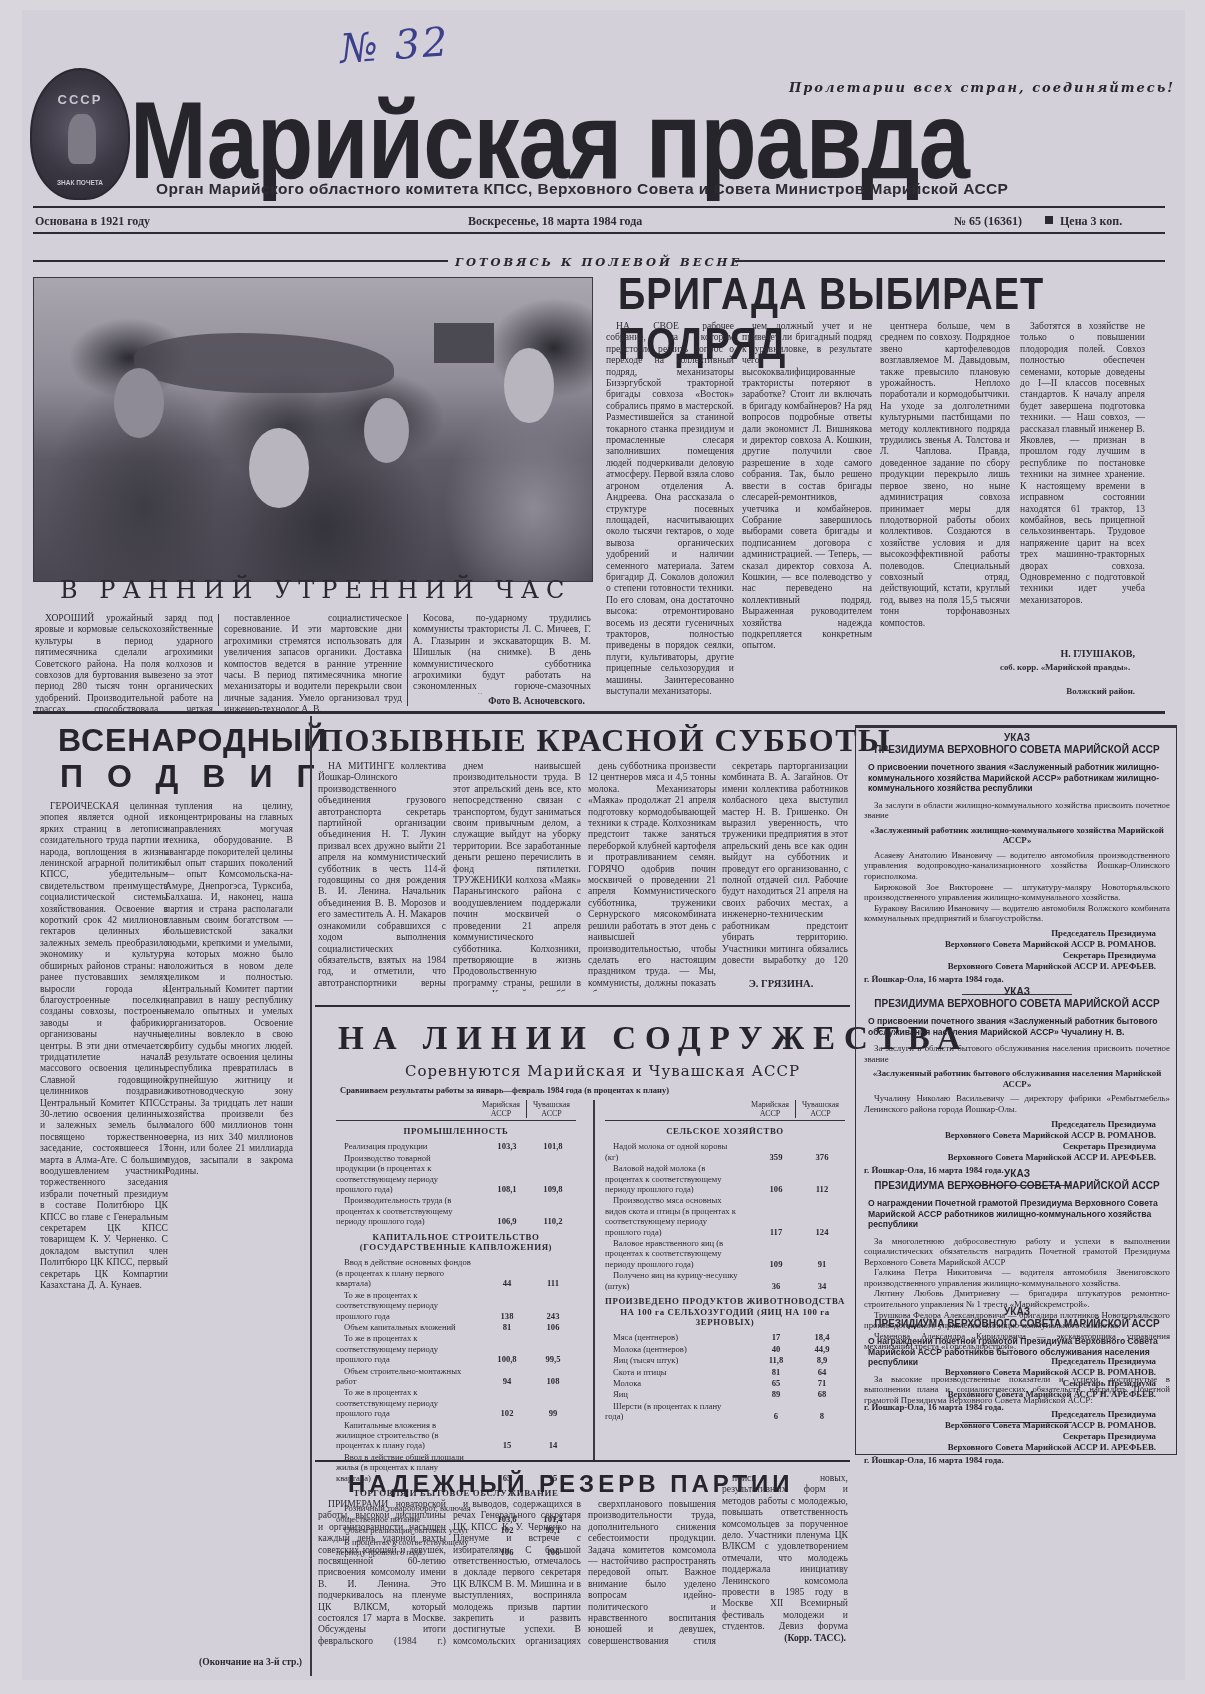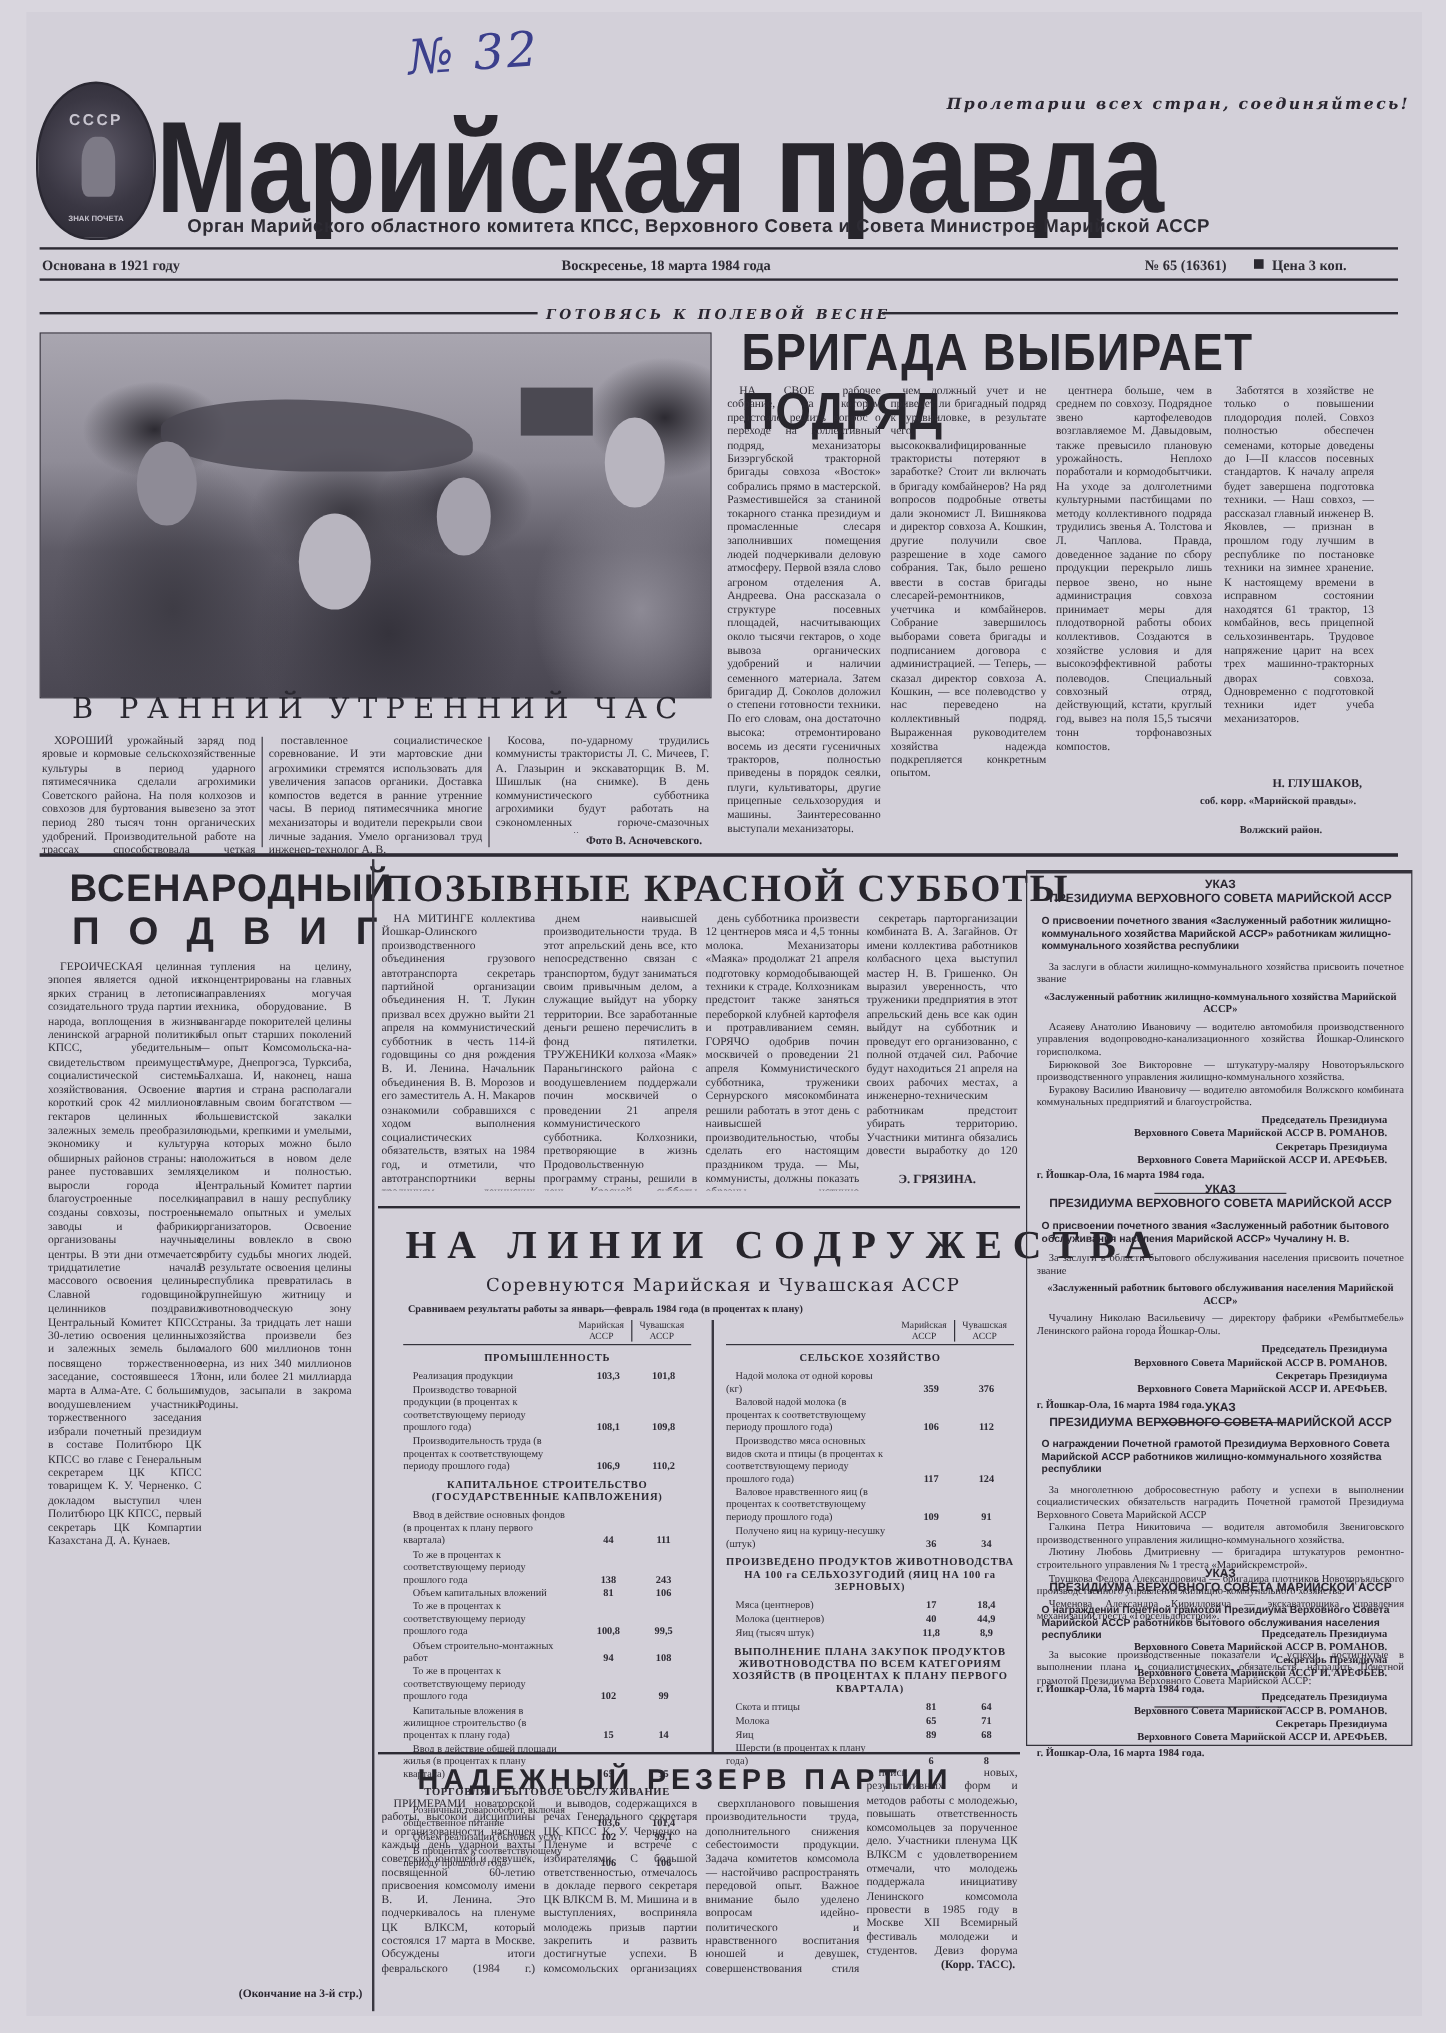--- a/index.html
+++ b/index.html
@@ -126,21 +126,21 @@
     <p>чем должный учет и не приведет ли бригадный подряд к уравниловке, в результате чего высококвалифицированные трактористы потеряют в заработке? Стоит ли включать в бригаду комбайнеров? На ряд вопросов подробные ответы дали экономист Л. Вишнякова и директор совхоза А. Кошкин, другие получили свое разрешение в ходе самого собрания. Так, было решено ввести в состав бригады слесарей-ремонтников, учетчика и комбайнеров. Собрание завершилось выборами совета бригады и подписанием договора с администрацией. — Теперь, — сказал директор совхоза А. Кошкин, — все полеводство у нас переведено на коллективный подряд. Выраженная руководителем хозяйства надежда подкрепляется конкретным опытом.</p>
   </div>
 <div class="abs col" style="left:880px;top:320px;width:130px;height:390px;overflow:hidden;">
     <p>центнера больше, чем в среднем по совхозу. Подрядное звено картофелеводов возглавляемое М. Давыдовым, также превысило плановую урожайность. Неплохо поработали и кормодобытчики. На уходе за долголетними культурными пастбищами по методу коллективного подряда трудились звенья А. Толстова и Л. Чаплова. Правда, доведенное задание по сбору продукции перекрыло лишь первое звено, но ныне администрация совхоза принимает меры для плодотворной работы обоих коллективов. Создаются в хозяйстве условия и для высокоэффективной работы полеводов. Специальный совхозный отряд, действующий, кстати, круглый год, вывез на поля 15,5 тысячи тонн торфонавозных компостов.</p>
   </div>
 <div class="abs col" style="left:1020px;top:320px;width:125px;height:322px;overflow:hidden;">
     <p>Заботятся в хозяйстве не только о повышении плодородия полей. Совхоз полностью обеспечен семенами, которые доведены до I—II классов посевных стандартов. К началу апреля будет завершена подготовка техники. — Наш совхоз, — рассказал главный инженер В. Яковлев, — признан в прошлом году лучшим в республике по постановке техники на зимнее хранение. К настоящему времени в исправном состоянии находятся 61 трактор, 13 комбайнов, весь прицепной сельхозинвентарь. Трудовое напряжение царит на всех трех машинно-тракторных дворах совхоза. Одновременно с подготовкой техники идет учеба механизаторов.</p>
   </div>
 <div class="abs sig" style="left:1015px;top:648px;width:120px;font-size:10px;">Н. ГЛУШАКОВ,</div>
 <div class="abs col" style="left:1000px;top:662px;width:135px;text-align:left;font-weight:bold;font-size:8.8px;">соб. корр. «Марийской правды».</div>
-<div class="abs col" style="left:1000px;top:686px;width:135px;text-align:center;font-weight:bold;font-size:8.8px;">Волжский район.</div>
+<div class="abs col" style="left:1000px;top:686px;width:135px;text-align:right;font-weight:bold;font-size:8.8px;">Волжский район.</div>
 
 <div class="rule" style="left:33px;top:711px;width:1132px;height:2.5px;"></div>
 
 <div class="abs headline-big" style="left:58px;top:722px;font-size:32px;letter-spacing:1px;">ВСЕНАРОДНЫЙ</div>
 <div class="abs headline-big" style="left:60px;top:758px;font-size:32px;letter-spacing:24px;">ПОДВИГ</div>
 
 <div class="abs col" style="left:40px;top:800px;width:128px;height:880px;overflow:hidden;">
     <p>ГЕРОИЧЕСКАЯ целинная эпопея является одной из ярких страниц в летописи созидательного труда партии и народа, воплощения в жизнь ленинской аграрной политики КПСС, убедительным свидетельством преимуществ социалистической системы хозяйствования. Освоение в короткий срок 42 миллионов гектаров целинных и залежных земель преобразило экономику и культуру обширных районов страны: на ранее пустовавших землях выросли города и благоустроенные поселки, созданы совхозы, построены заводы и фабрики, организованы научные центры. В эти дни отмечается тридцатилетие начала массового освоения целины. Славной годовщиной целинников поздравил Центральный Комитет КПСС. 30-летию освоения целинных и залежных земель было посвящено торжественное заседание, состоявшееся 17 марта в Алма-Ате. С большим воодушевлением участники торжественного заседания избрали почетный президиум в составе Политбюро ЦК КПСС во главе с Генеральным секретарем ЦК КПСС товарищем К. У. Черненко. С докладом выступил член Политбюро ЦК КПСС, первый секретарь ЦК Компартии Казахстана Д. А. Кунаев.</p>
   </div>
 <div class="abs col" style="left:165px;top:800px;width:128px;height:852px;overflow:hidden;">
@@ -294,21 +294,20 @@
   <div class="row">
       <span class="lbl">Молока (центнеров)</span>
       <span class="v">40</span>
       <span class="v">44,9</span>
     </div>
   <div class="row">
       <span class="lbl">Яиц (тысяч штук)</span>
       <span class="v">11,8</span>
       <span class="v">8,9</span>
     </div>
-  <div class="sec">ВЫПОЛНЕНИЕ ПЛАНА ЗАКУПОК ПРОДУКТОВ ЖИВОТНОВОДСТВА ПО ВСЕМ КАТЕГОРИЯМ ХОЗЯЙСТВ (В ПРОЦЕНТАХ К ПЛАНУ ПЕРВОГО КВАРТАЛА)</div>
   <div class="row">
       <span class="lbl">Скота и птицы</span>
       <span class="v">81</span>
       <span class="v">64</span>
     </div>
   <div class="row">
       <span class="lbl">Молока</span>
       <span class="v">65</span>
       <span class="v">71</span>
     </div>

